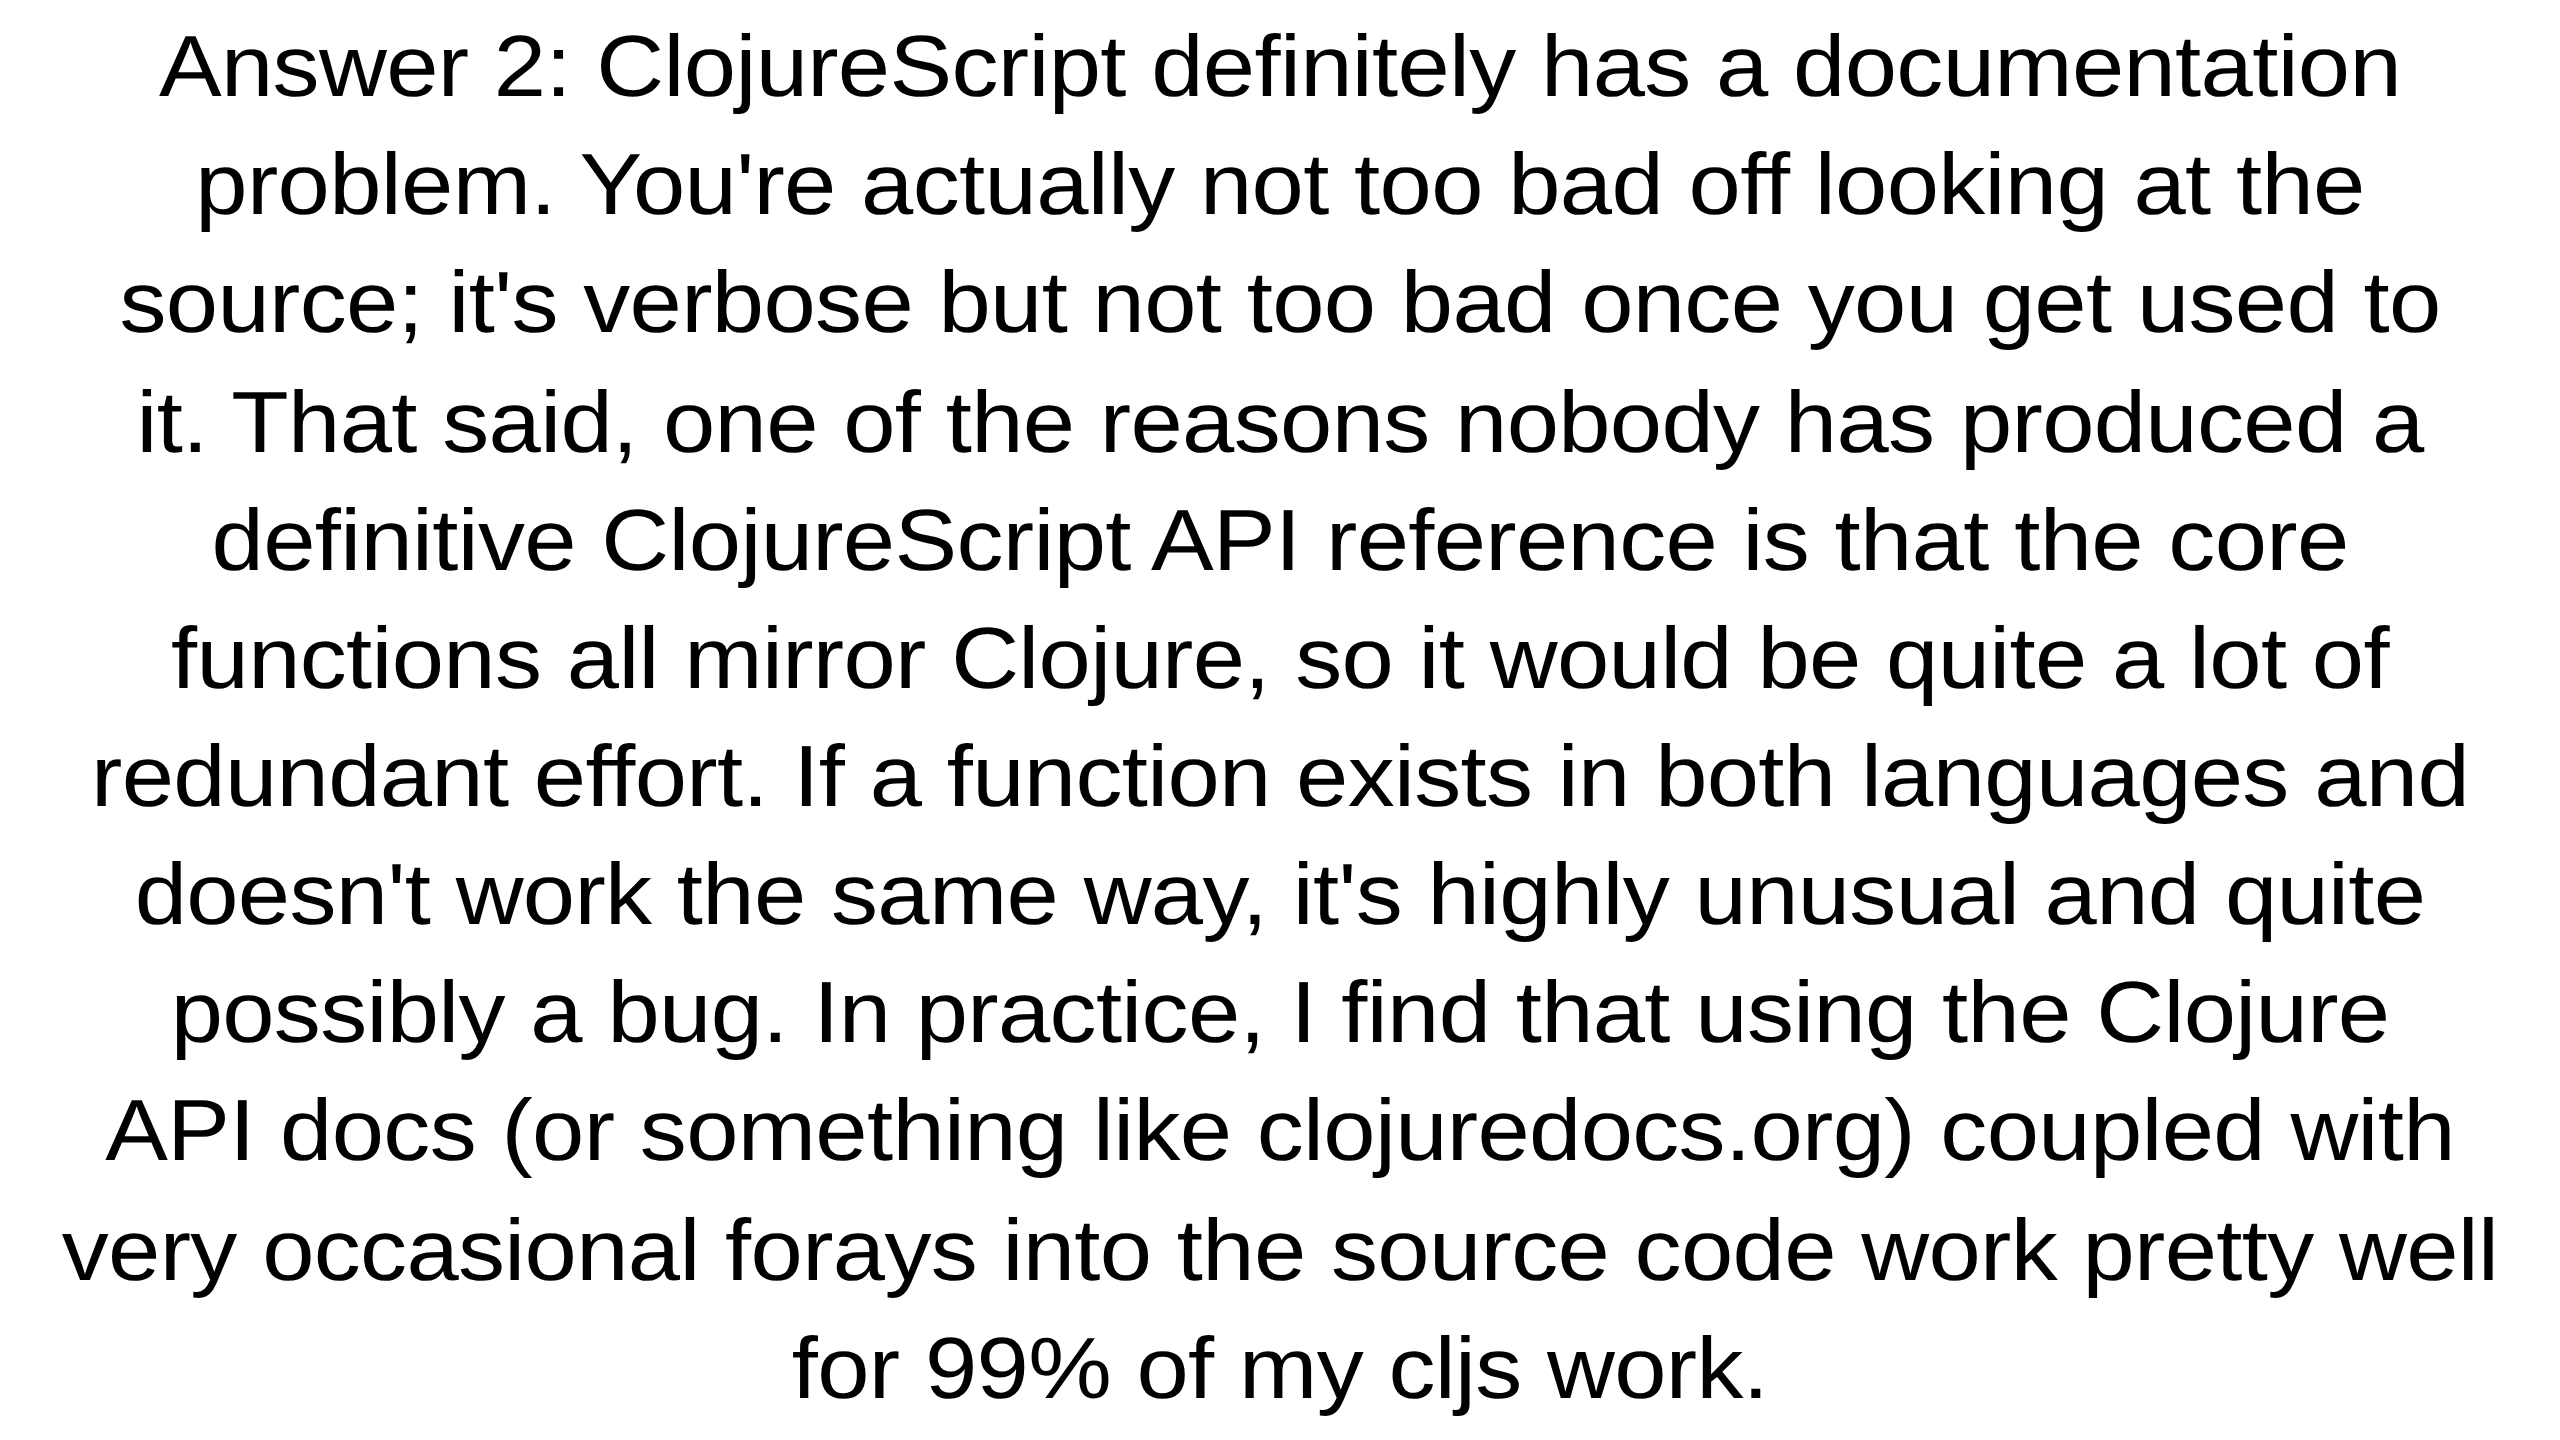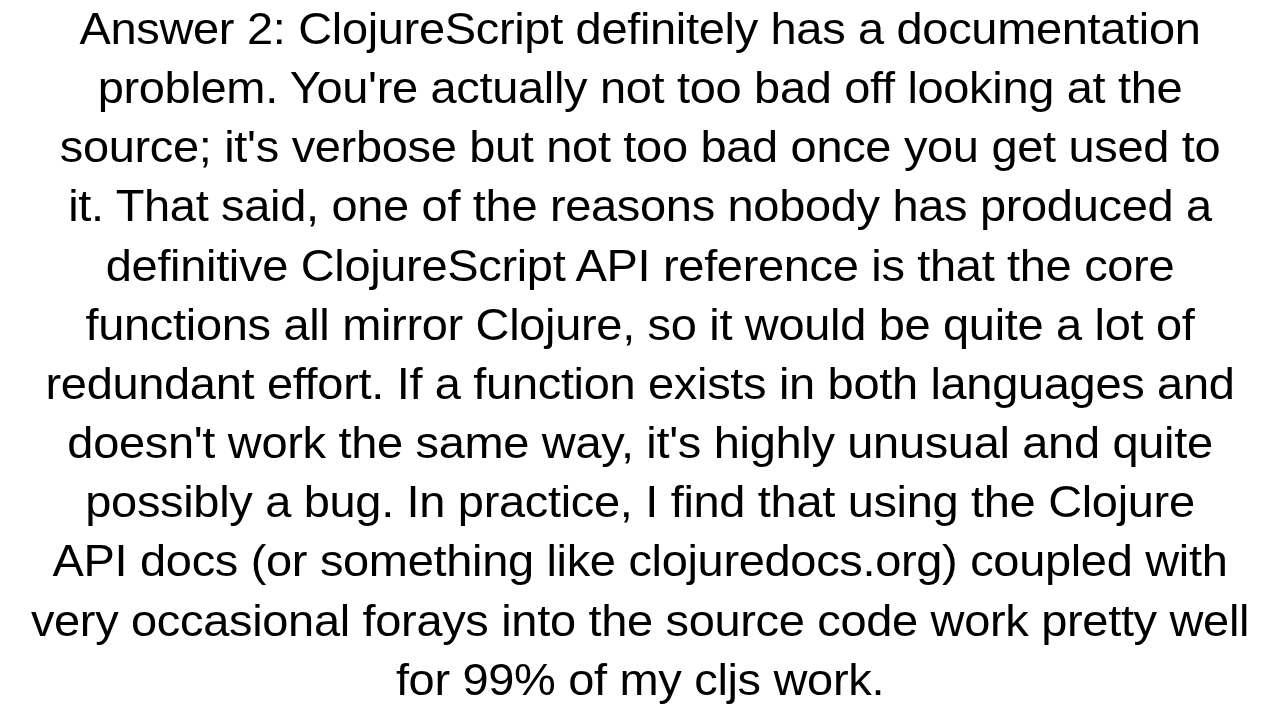--- a/index.html
+++ b/index.html
@@ -8,20 +8,21 @@
     width: 1280px;
     height: 720px;
     overflow: hidden;
     background: #ffffff;
     font-family: Arial, Helvetica, sans-serif;
   }
   .content {
     width: 100%;
     height: 100%;
     display: flex;
+    align-items: center;
     justify-content: center;
     box-sizing: border-box;
   }
   .text {
     font-size: 43.5px;
     line-height: 1.36;
     color: #000000;
     text-align: center;
     font-weight: 400;
     letter-spacing: -0.3px;

